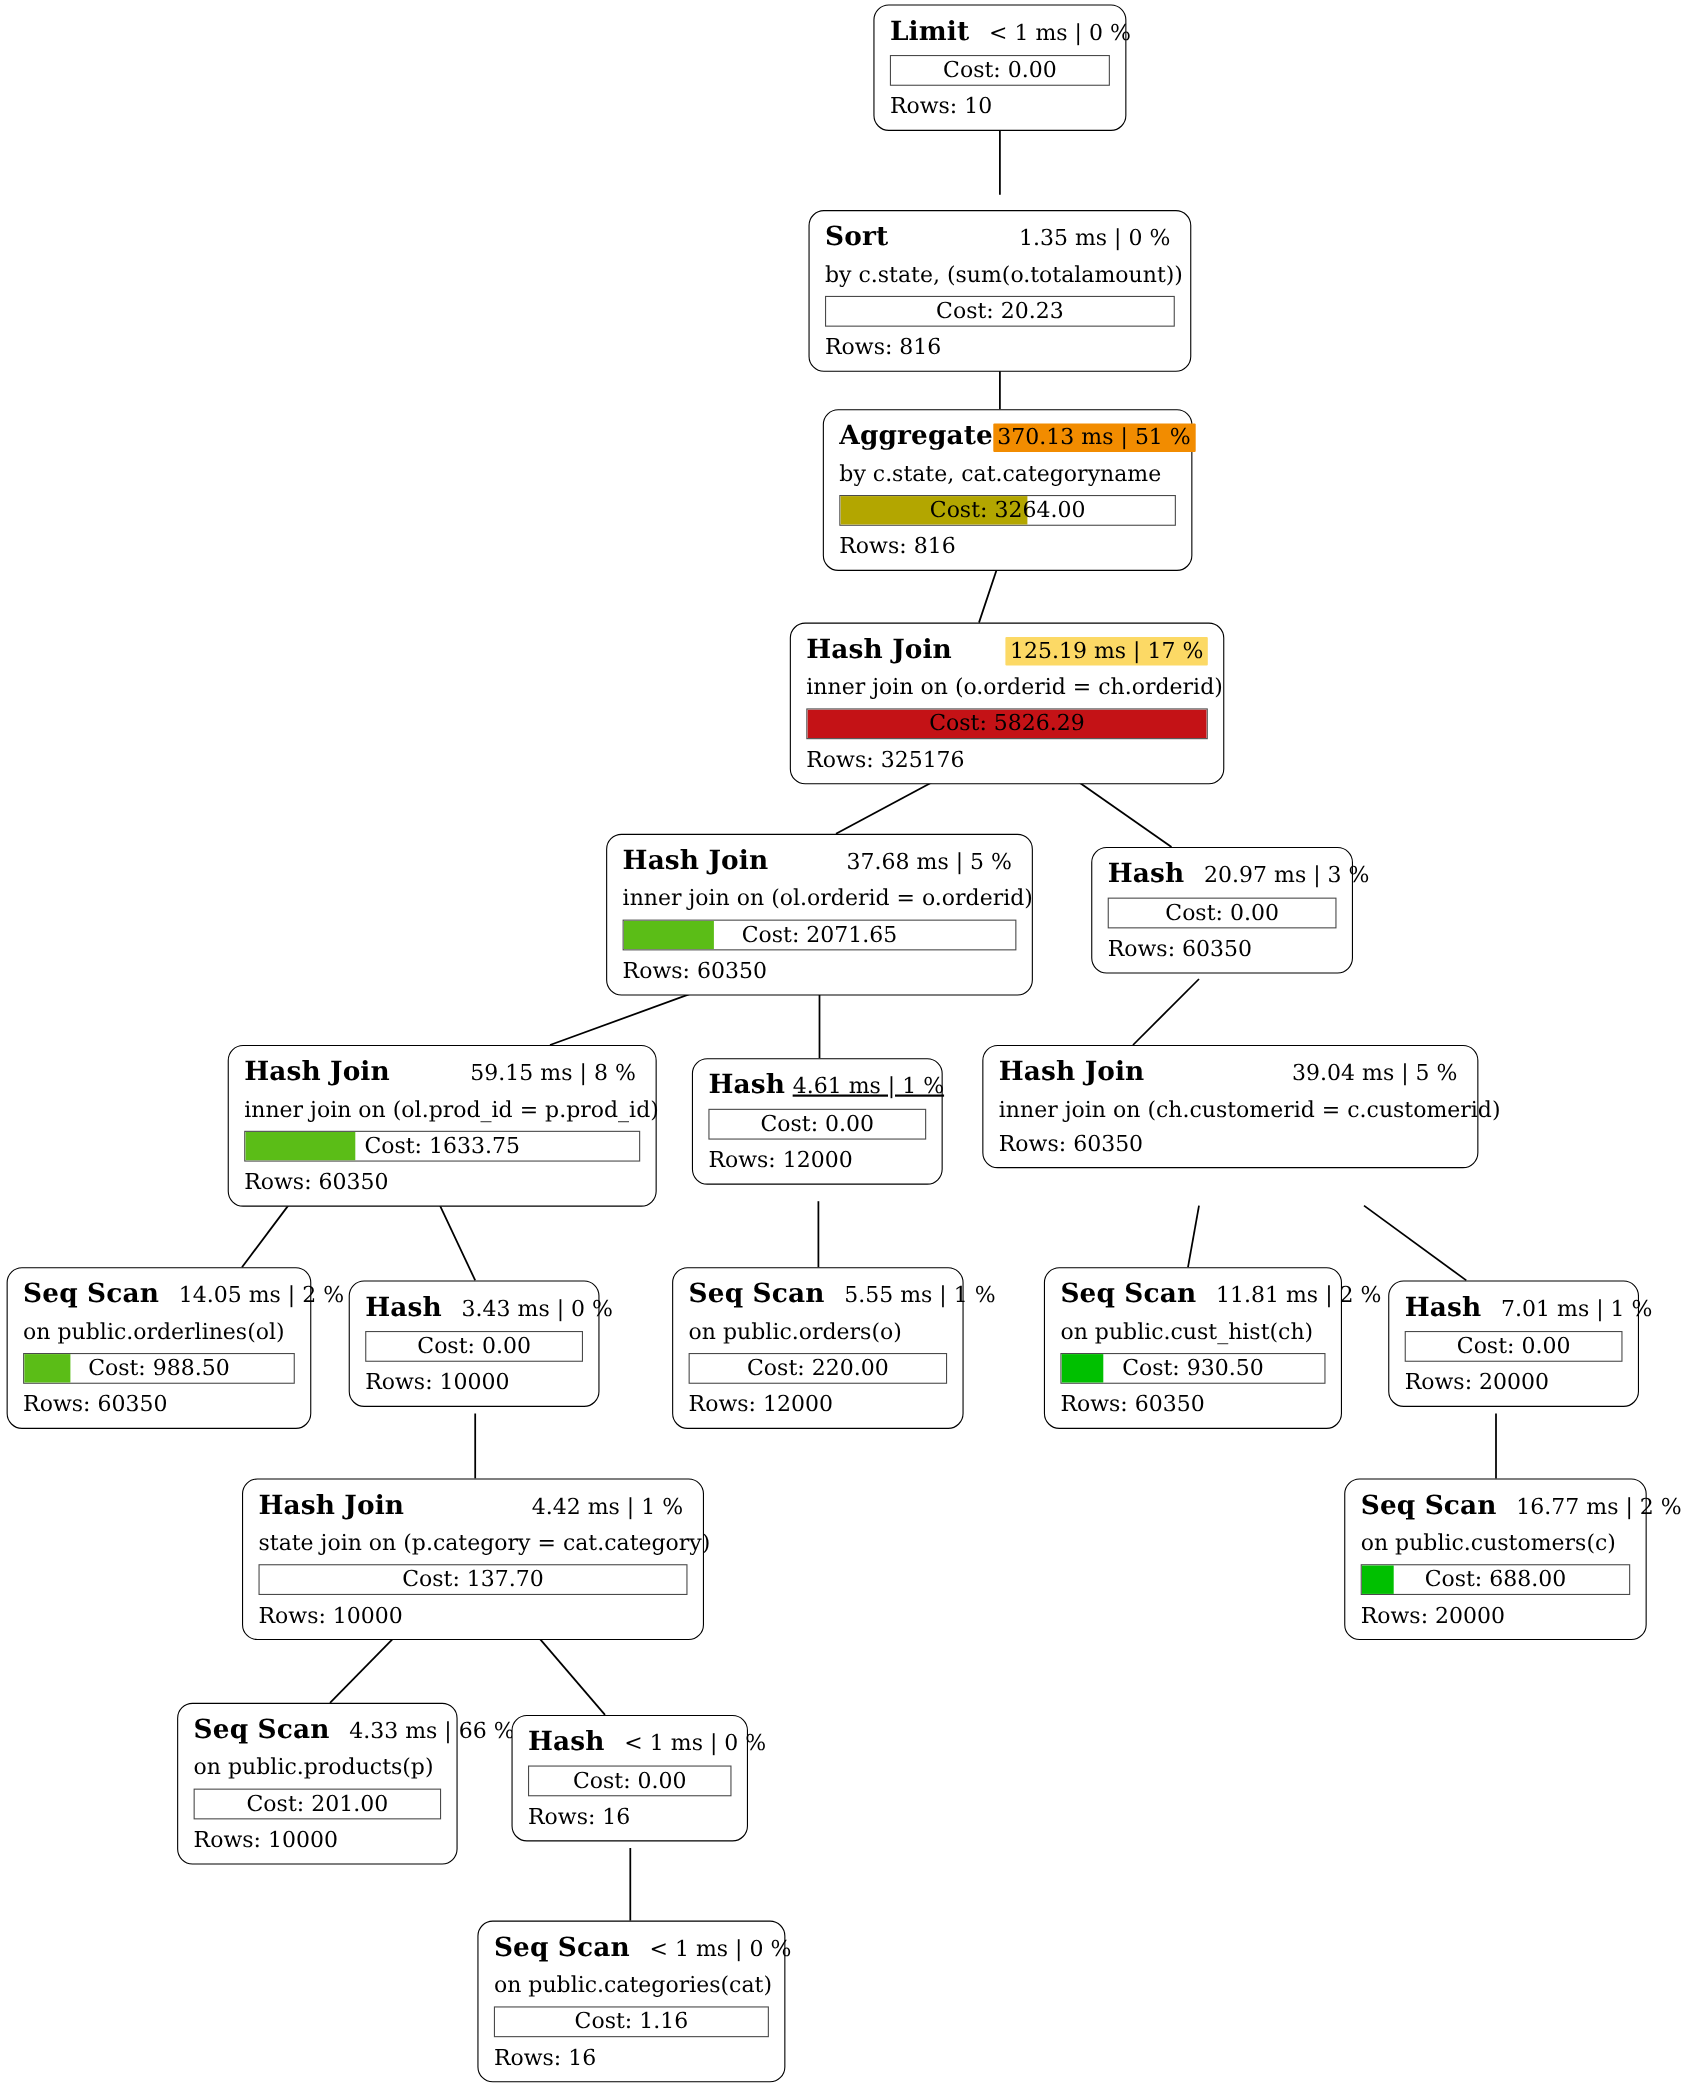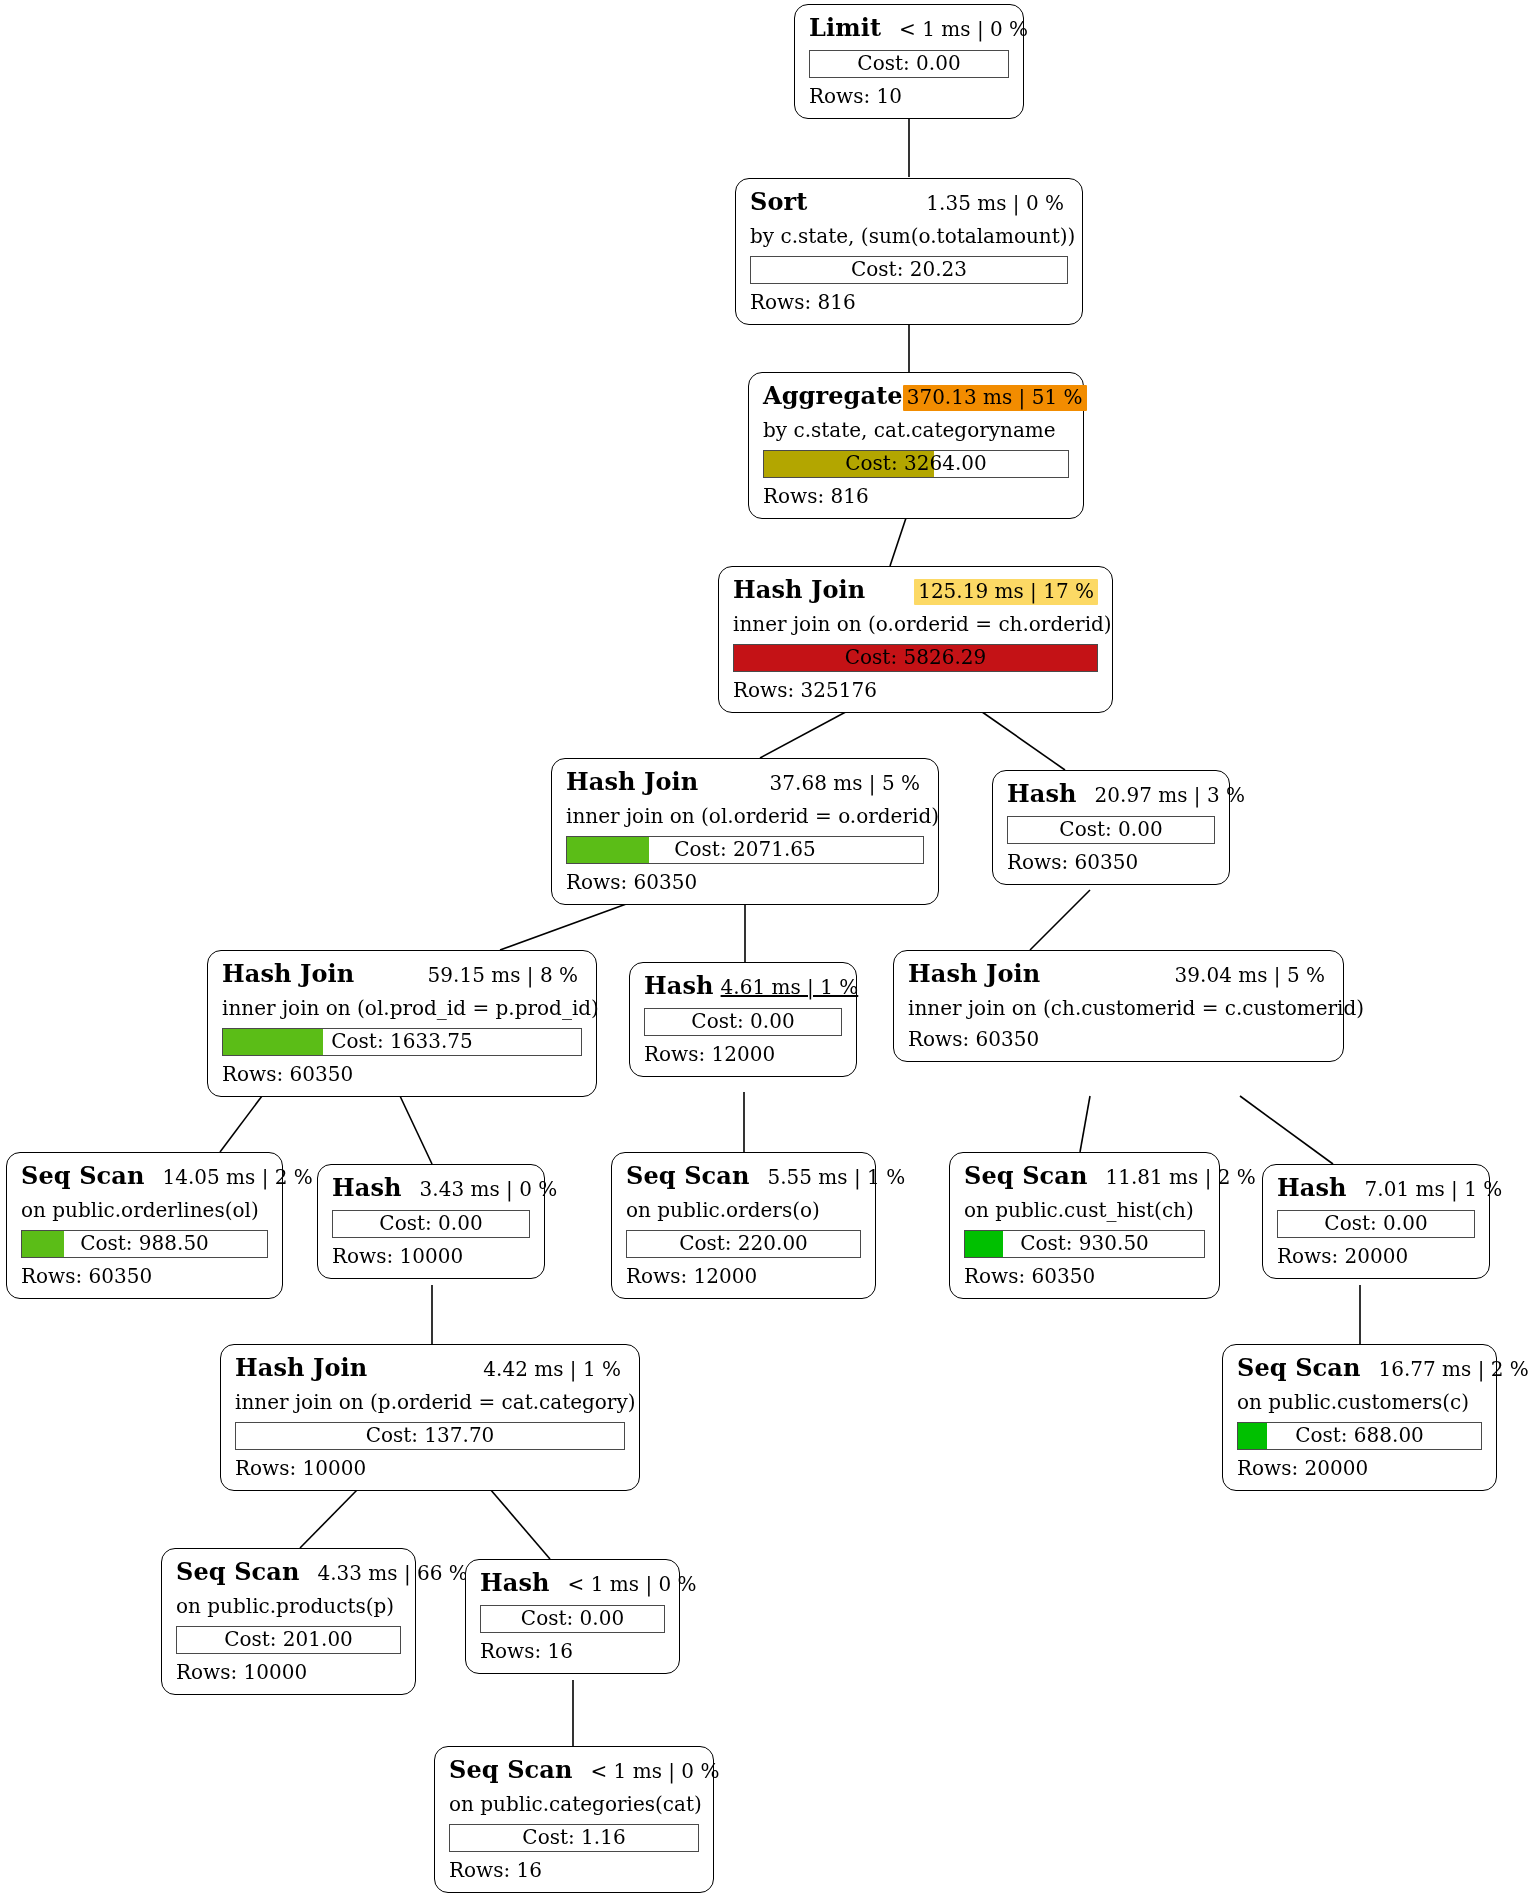--- a/index.html
+++ b/index.html
@@ -119,21 +119,21 @@
         <div class="row-head">
           <span class="op-name">Limit</span>
           <span class="timing sp-gap" style="margin-left: 14px;">&lt; 1 ms | 0 %</span>
         </div>
         <div class="cost-wrap">
           <div class="cost-fill" style="width: 0%;"></div>
           <span class="cost-text">Cost: 0.00</span>
         </div>
         <div class="rows">Rows: 10</div>
       </div>
-      <div class="node" style="left: 735px; top: 178px; width: 348px;">
+      <div class="node" style="left: 735px; top: 191px; width: 348px;">
         <div class="row-head">
           <span class="op-name">Sort</span>
           <span class="timing">1.35 ms | 0 %</span>
         </div>
         <div class="detail">by c.state, (sum(o.totalamount))</div>
         <div class="cost-wrap">
           <div class="cost-fill" style="width: 0%;"></div>
           <span class="cost-text">Cost: 20.23</span>
         </div>
         <div class="rows">Rows: 816</div>
@@ -272,21 +272,21 @@
           <div class="cost-fill" style="width: 0%;"></div>
           <span class="cost-text">Cost: 0.00</span>
         </div>
         <div class="rows">Rows: 20000</div>
       </div>
       <div class="node" style="left: 220px; top: 1344px; width: 420px;">
         <div class="row-head">
           <span class="op-name">Hash Join</span>
           <span class="timing">4.42 ms | 1 %</span>
         </div>
-        <div class="detail">inner join on (p.orderid = cat.category)</div>
+        <div class="detail">state join on (p.category = cat.category)</div>
         <div class="cost-wrap">
           <div class="cost-fill" style="width: 0%;"></div>
           <span class="cost-text">Cost: 137.70</span>
         </div>
         <div class="rows">Rows: 10000</div>
       </div>
       <div class="node" style="left: 1222px; top: 1344px; width: 275px;">
         <div class="row-head">
           <span class="op-name">Seq Scan</span>
           <span class="timing sp-gap" style="margin-left: 14px;">16.77 ms | 2 %</span>

